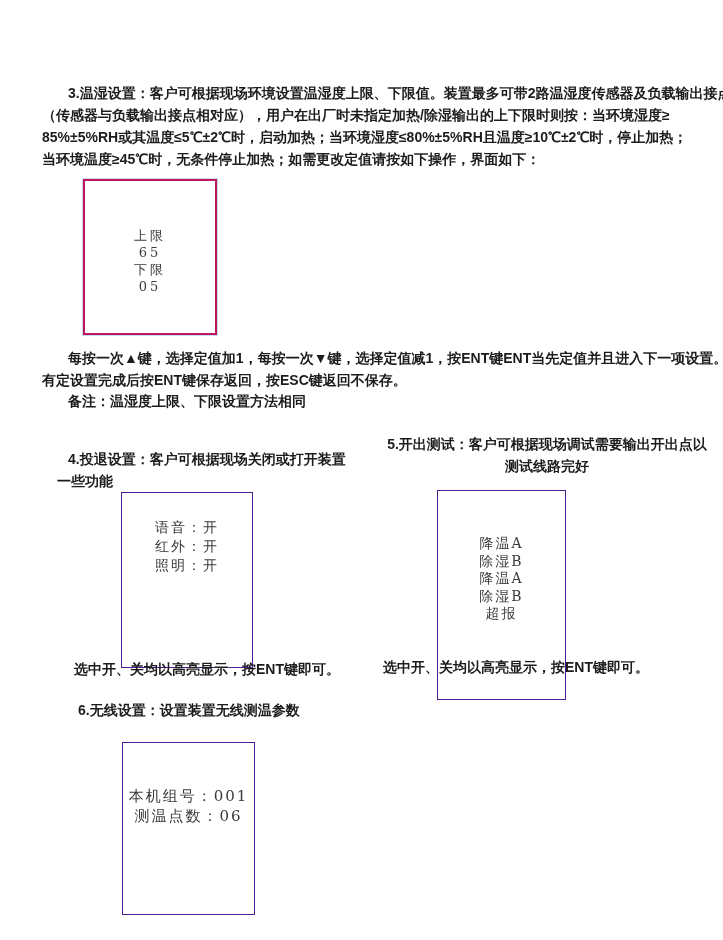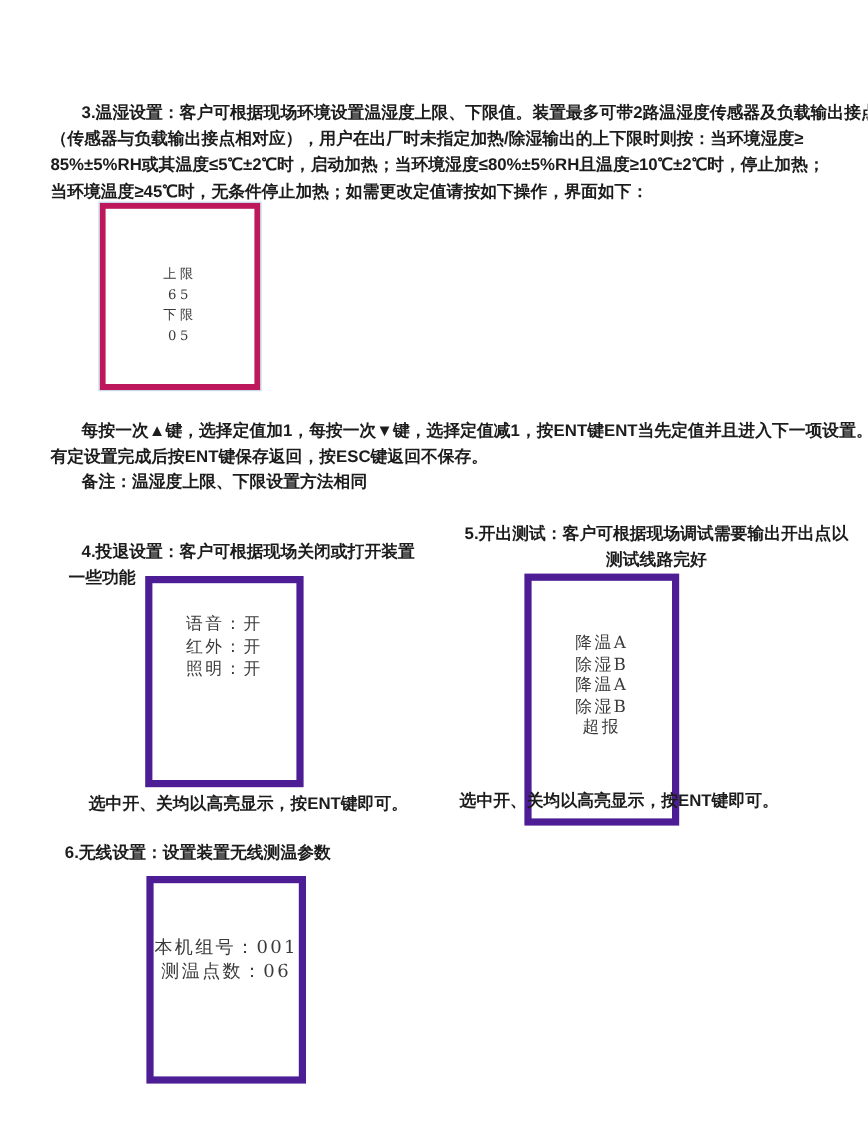--- a/index.html
+++ b/index.html
@@ -23,38 +23,38 @@
   .ind26 { text-indent: 26px; }
   .ind11 { text-indent: 11px; }
 
   
   #para-3        { left: 42px;  top: 82px;  width: 660px; }
   #para-3-post   { left: 42px;  top: 348px; width: 660px; line-height: 21.5px; }
   #heading-4     { left: 57px;  top: 433px; width: 300px; margin-top: 15px; }
   #heading-5     { left: 382px; top: 433px; width: 330px; text-align: center; }
   #caption-4     { left: 74px;  top: 658px; }
   #caption-5     { left: 383px; top: 656px; }
-  #heading-6     { left: 54px;  top: 699px; }
+  #heading-6     { left: 78px;  top: 699px; }
 
   
   .screen {
     position: absolute;
     background: #ffffff;
     text-align: center;
     font-family: "DejaVu Serif", serif;
     color: #3a3a3a;
   }
   #screen-temp-limits {
-    left: 83px; top: 169px; width: 134px; height: 156px;
-    border: 5px solid #be185d;
+    left: 83px; top: 179px; width: 134px; height: 156px;
+    border: 2px solid #be185d;
     outline: 1px solid #c9d9ee;
-    font-size: 11px; line-height: 17px; letter-spacing: 3px;
+    font-size: 13px; line-height: 17px; letter-spacing: 3px;
     padding-top: 46px;
   }
-  .screen-dark { border: 6px solid #4c1d95; }
+  .screen-dark { border: 1px solid #4c1d95; margin-top: 12px; }
   #screen-toggle {
     left: 121px; top: 480px; width: 132px; height: 176px;
     font-size: 14px; line-height: 19px; letter-spacing: 2px;
     padding-top: 25px;
   }
   #screen-output-test {
     left: 437px; top: 478px; width: 129px; height: 210px;
     font-size: 14px; line-height: 17.5px; letter-spacing: 2px;
     padding-top: 44px;
   }

